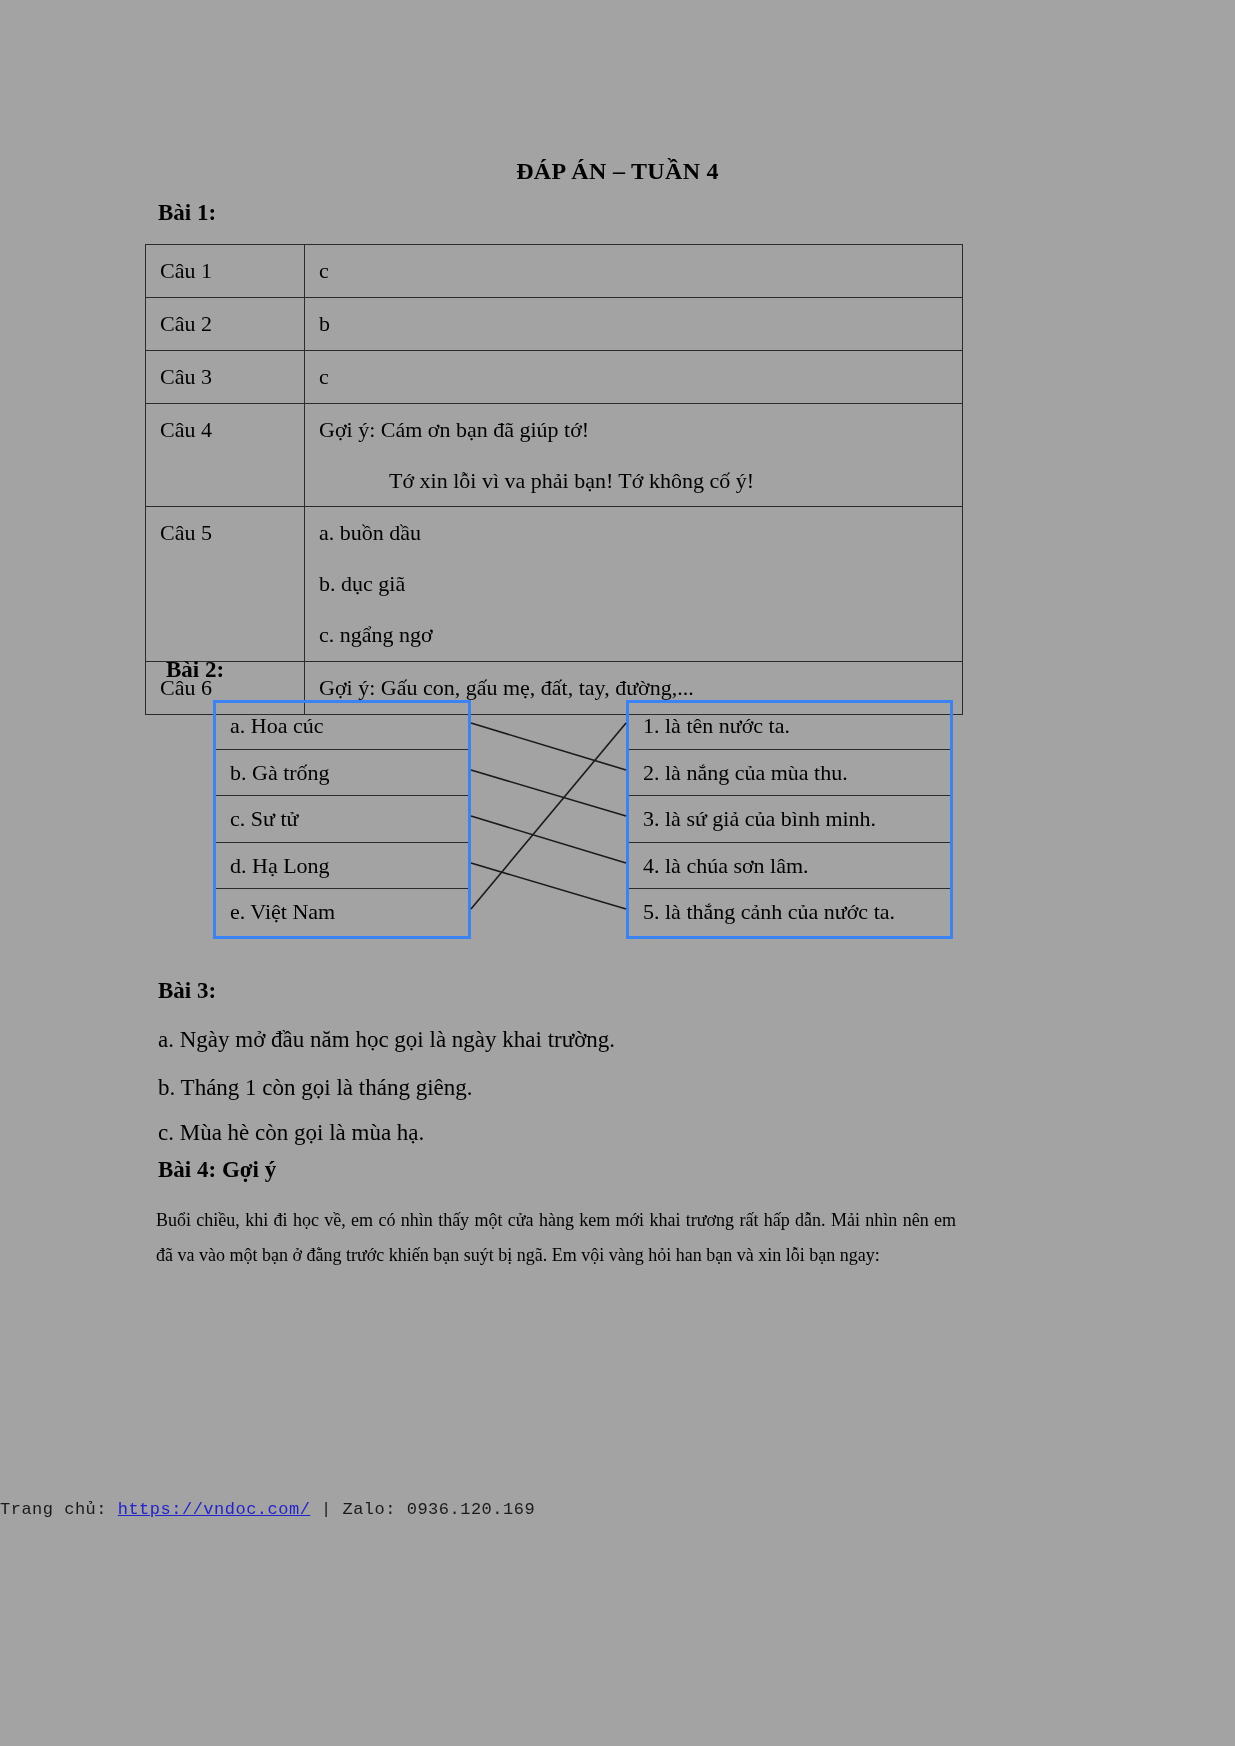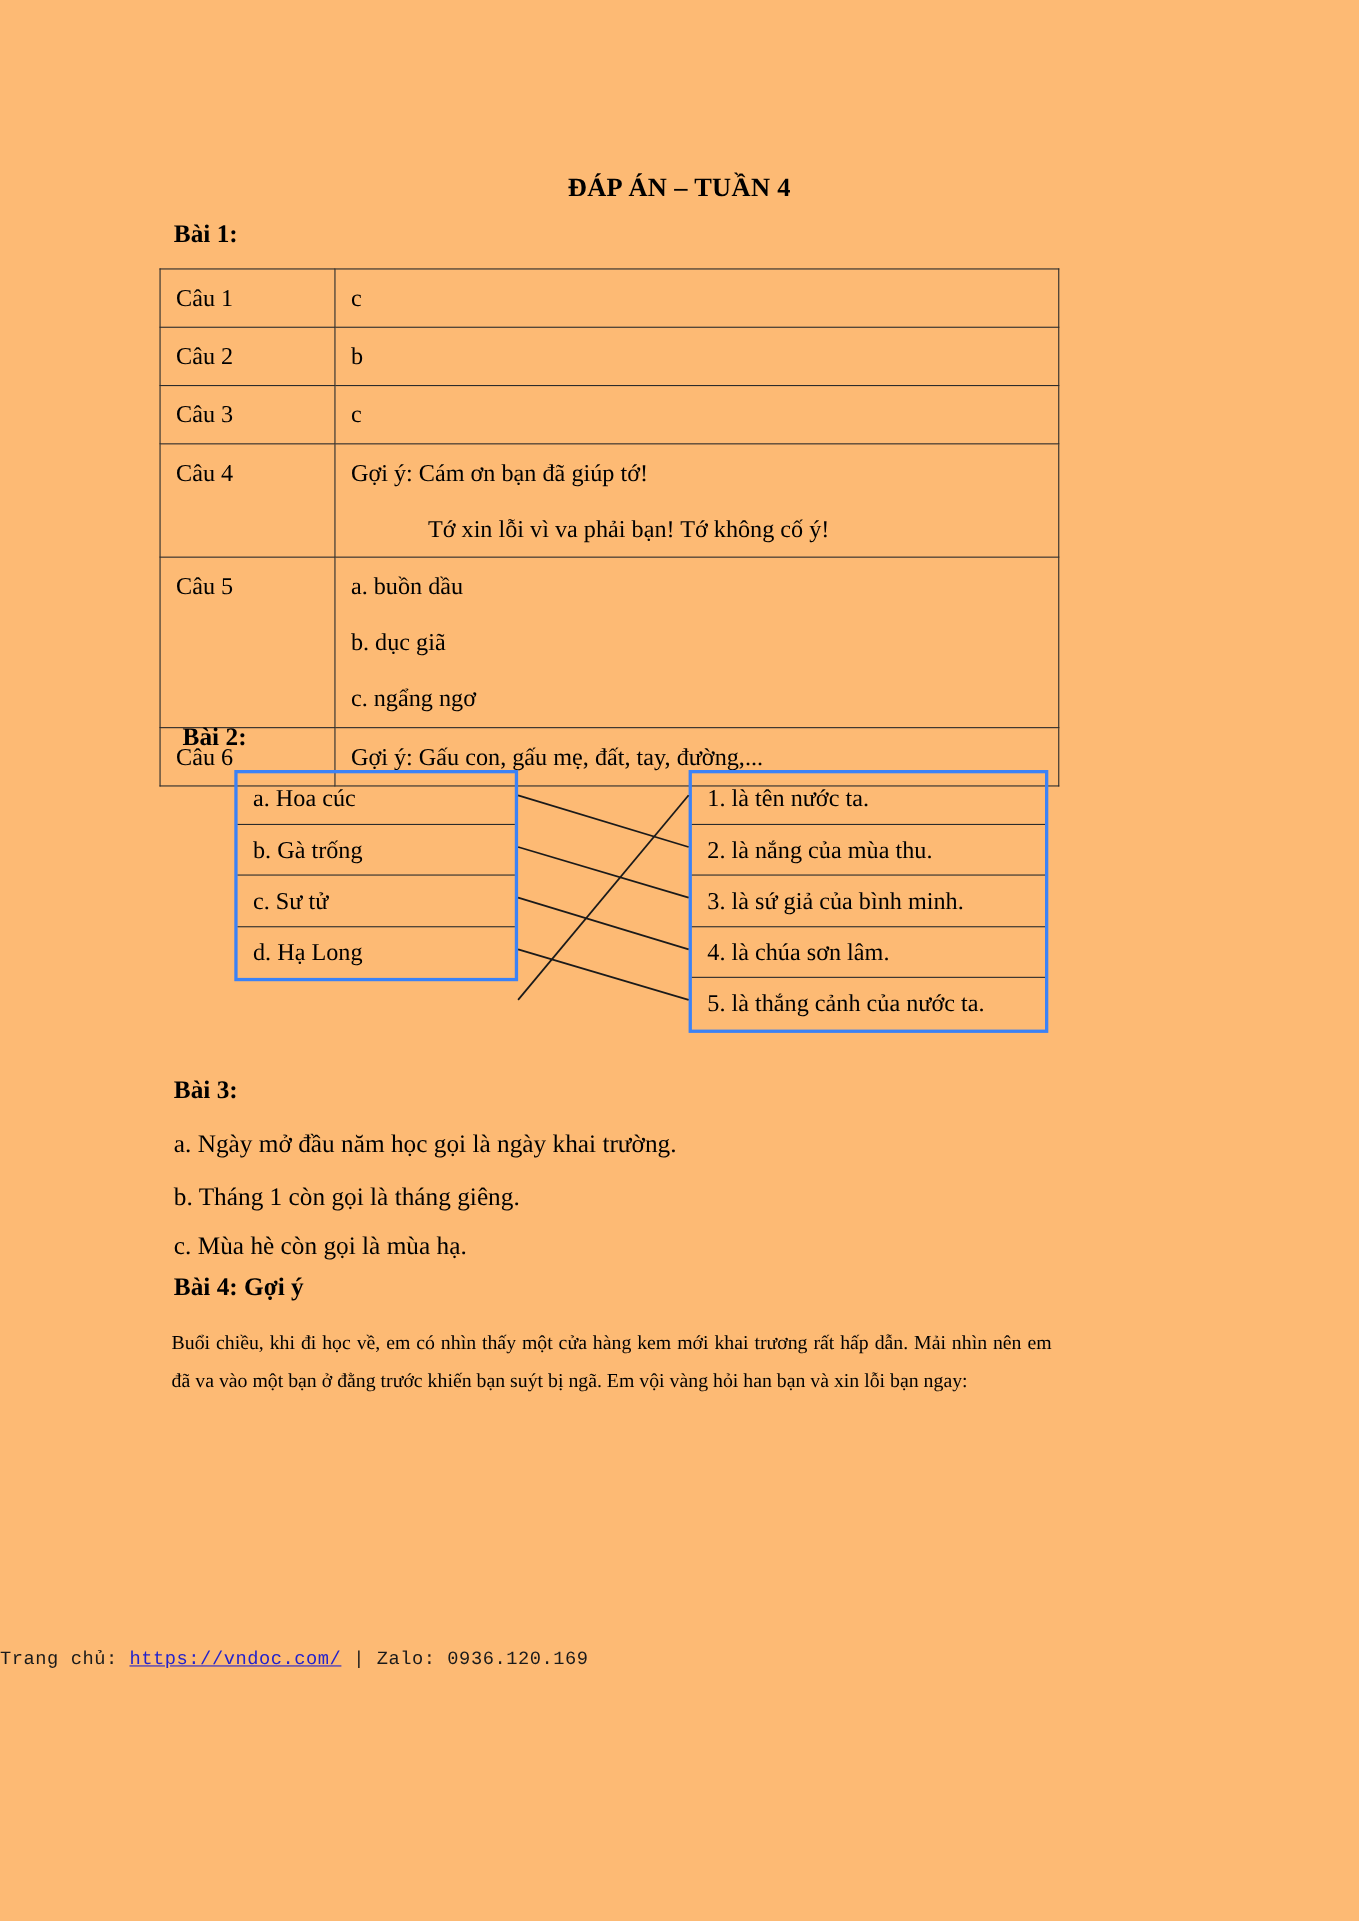--- a/index.html
+++ b/index.html
@@ -13,21 +13,21 @@
     position: relative;
     font-family: "Liberation Serif", serif;
     color: #000000;
     overflow: hidden;
   }
   .page {
     position: absolute;
     left: 0; top: 0;
     width: 1235px;
     height: 1746px;
-    background: #fdba74;
+    background: #a3a3a3;
   }
   .doc-title {
     position: absolute;
     left: 0;
     top: 158px;
     width: 1235px;
     text-align: center;
     font-size: 24px;
     font-weight: bold;
     letter-spacing: 0.3px;
@@ -192,20 +192,21 @@
   </table>
 
   <div class="heading" id="bai2-heading">Bài 2:</div>
 
   <div class="match-wrap">
     <div class="match-col match-left">
       <div class="match-item">a. Hoa cúc</div>
       <div class="match-item">b. Gà trống</div>
       <div class="match-item">c. Sư tử</div>
       <div class="match-item">d. Hạ Long</div>
+      <div class="match-item">e. Việt Nam</div>
     </div>
     <div class="match-col match-right">
       <div class="match-item">1. là tên nước ta.</div>
       <div class="match-item">2. là nắng của mùa thu.</div>
       <div class="match-item">3. là sứ giả của bình minh.</div>
       <div class="match-item">4. là chúa sơn lâm.</div>
       <div class="match-item">5. là thắng cảnh của nước ta.</div>
     </div>
     <svg class="match-lines" viewBox="0 0 740 233">
 

